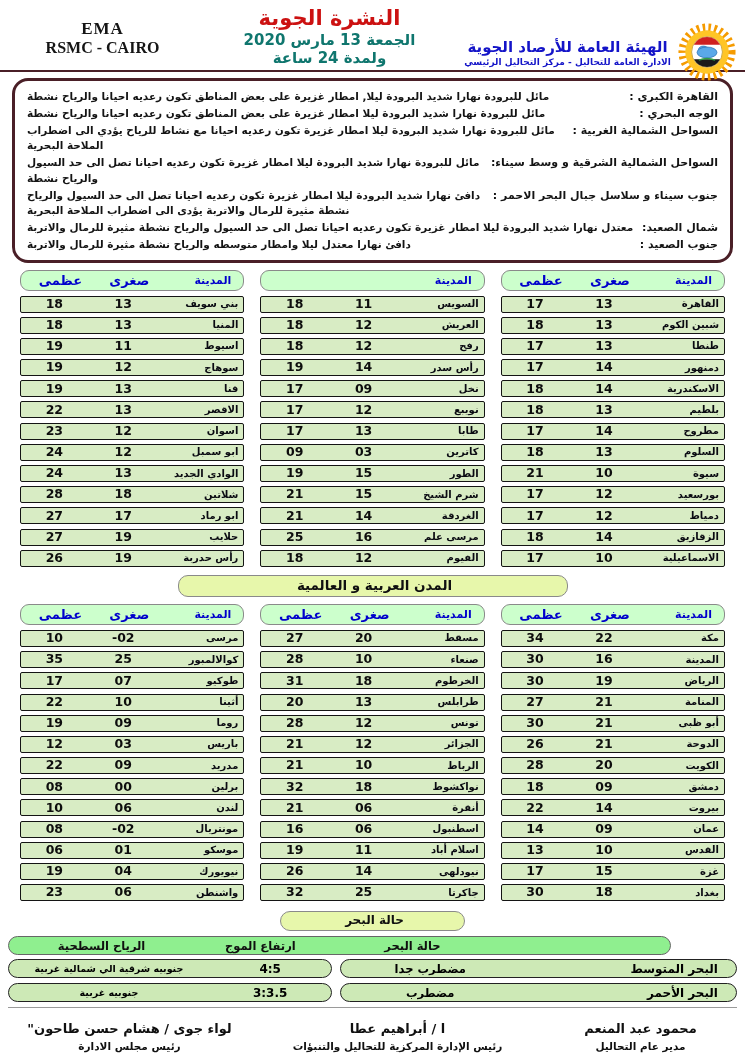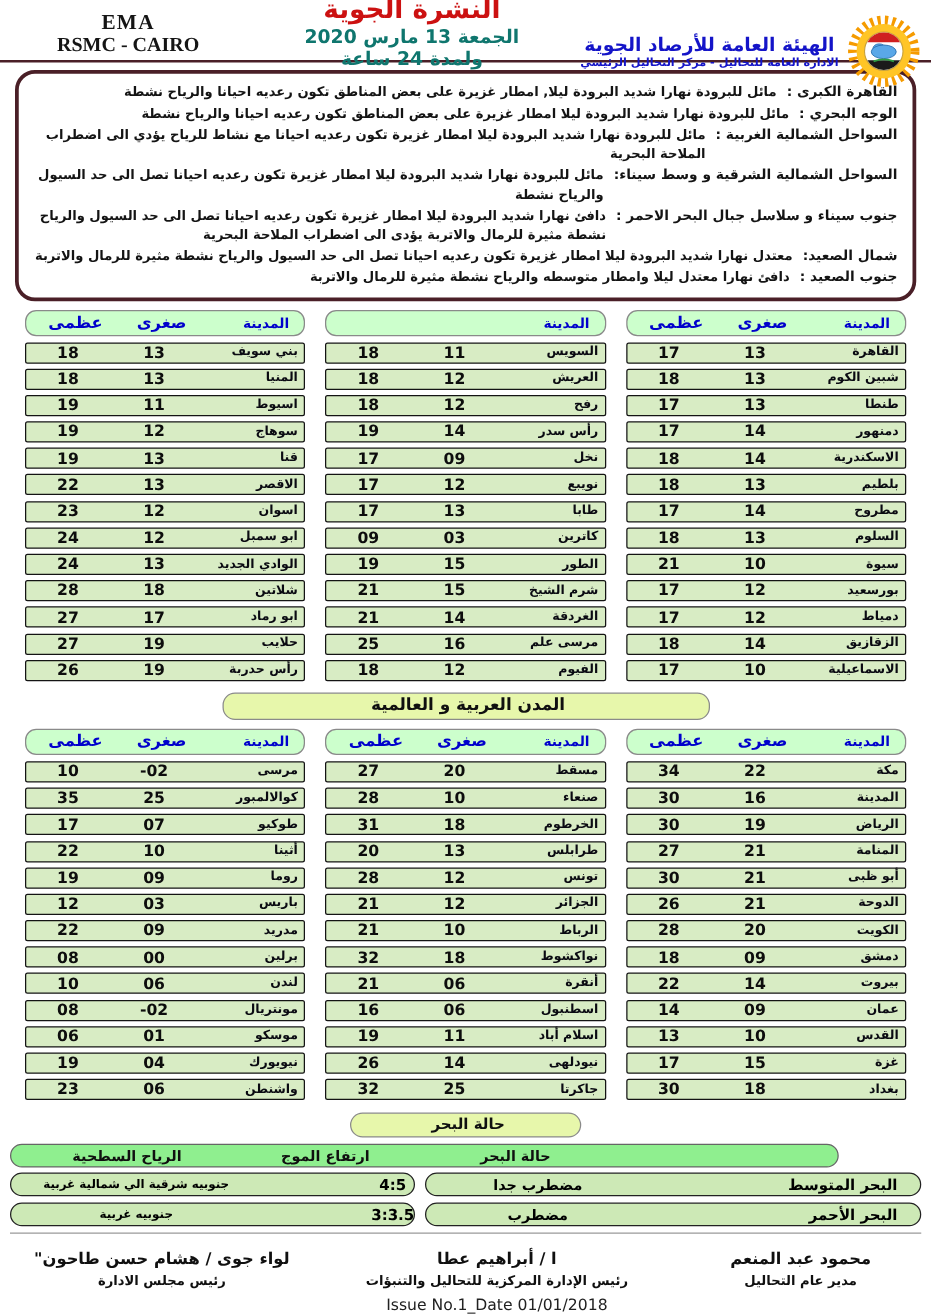--- a/index.html
+++ b/index.html
@@ -2,40 +2,40 @@
 <html lang="ar" style="--maroon: #4a1f27; --red: #cc1111; --blue: #1414c8; --hdrgreen: #ccffcc; --hdrblue: #0000cc; --rowgreen: #d8ecc4; --banner: #e7f7ab; --seahdr: #8fef8f; --searow: #cde9b6;"><head>
 <meta charset="utf-8">
 <style>
   * { box-sizing: border-box; margin: 0; padding: 0; }
   html,body { background:#e8e8e8; }
   .page {
     width:745px; height:1053px; margin:0 auto; background:#fff;
     font-family:"DejaVu Sans", sans-serif; overflow:hidden; position:relative;
   }
   
-  .header { display:flex; align-items:center; height:50px; padding:4px 6px 2px 10px;
+  .header { display:flex; align-items:center; height:72px; padding:4px 6px 2px 10px;
             border-bottom:2px solid var(--maroon);gap:34px; }
   .org-left { width:185px; text-align:center; font-family:"Liberation Serif", serif;
               font-weight:bold; color:#151515; line-height:1.15; padding-top:4px; }
   .org-left .l1 { font-size:17px; letter-spacing:1px; }
   .org-left .l2 { font-size:16px; }
   .title-block { flex:1; text-align:center; direction:rtl; }
   .title { color:var(--red); font-size:21px; font-weight:bold; }
   .date  { font-size:15px; font-weight:bold; color:#0f766e; margin-top:1px; }
   .org-right { display:flex; align-items:center; width:275px; direction:ltr;margin-top:31px; }
   .org-texts { flex:1; text-align:center; direction:rtl; line-height:1.3; padding-top:4px;}
   .org-ar  { color:var(--blue); font-weight:bold; font-size:15px; }
   .org-ar2 { color:var(--blue); font-weight:bold; font-size:9px; }
   .logo { flex:0 0 auto; margin-left:4px; }
   
   .forecast-box { margin:6px 12px 5px 12px; border:3px solid var(--maroon);
                   border-radius:16px; padding:7px 12px 6px 12px; direction:rtl; }
   .region-row { display:flex; align-items:baseline; margin:1px 0; }
   .region-label { font-weight:bold; font-size:11px; color:#141414; white-space:nowrap; margin-left:8px; }
-  .region-text { flex:1; text-align:right; font-weight:bold; font-size:10.5px;
+  .region-text { flex:1; text-align:left; font-weight:bold; font-size:10.5px;
                  color:#141414; line-height:1.5; }
   
   .tables-row { display:flex; direction:rtl; justify-content:space-between;
                 gap:16px; padding:2px 20px 0 20px; }
   .city-table { flex:1; min-width:0; }
   .table-header { background:var(--hdrgreen); border:1px solid #8a8a8a; border-radius:9px;
                   display:grid; grid-template-columns:30% 32% 38%; direction:ltr;
                   height:21px; align-items:center; margin-bottom:5px; }
   .h-num  { text-align:center; color:var(--hdrblue); font-size:13px; font-weight:bold;padding-left:12px; }
   .h-city { text-align:right; padding-right:12px; color:var(--hdrblue); font-size:11px; font-weight:bold; }
@@ -55,21 +55,21 @@
   .banner-narrow { width:185px; font-size:12px; }
   
   .sea-section { margin:2px 8px 0 8px; direction:ltr; }
   .sea-header { width:91%; background:var(--seahdr); border:1.4px solid #666; border-radius:10px;
                 display:grid; grid-template-columns:28% 20% 26% 26%; height:19px;
                 align-items:center; margin-bottom:4px; }
   .sea-h { text-align:center; font-weight:bold; font-size:11.5px; direction:rtl; color:#101010; }
   .sea-row { display:flex; gap:8px; margin-bottom:5px; }
   .sea-pill { background:var(--searow); border:1.6px solid #222; border-radius:10px;
               height:19px; display:grid; align-items:center; }
-  .sea-pill.left  { width:45%; grid-template-columns:62% 38%;gap:44px; }
+  .sea-pill.left  { width:45%; grid-template-columns:62% 38%; }
   .sea-pill.right { width:55%; grid-template-columns:45% 55%; }
   .sea-wind  { text-align:center; font-weight:bold; font-size:9.5px;  direction:rtl; }
   .sea-wave  { text-align:center; font-weight:bold; font-size:12px; direction:ltr; unicode-bidi:bidi-override; }
   .sea-state-txt { text-align:center; font-weight:bold; font-size:11.5px; direction:rtl; }
   .sea-name  { text-align:right; padding-right:18px; font-weight:bold; font-size:12px; direction:rtl; }
   
   .signatures { display:flex; direction:rtl; justify-content:space-between; align-items:flex-start;
                 border-top:1px solid #9a9a9a; margin:5px 8px 0 8px; padding:12px 14px 0 14px; }
   .sig-block { text-align:center; line-height:1.45; }
   .sig-right { width:165px; } .sig-center { flex:1; } .sig-left { width:215px; }

